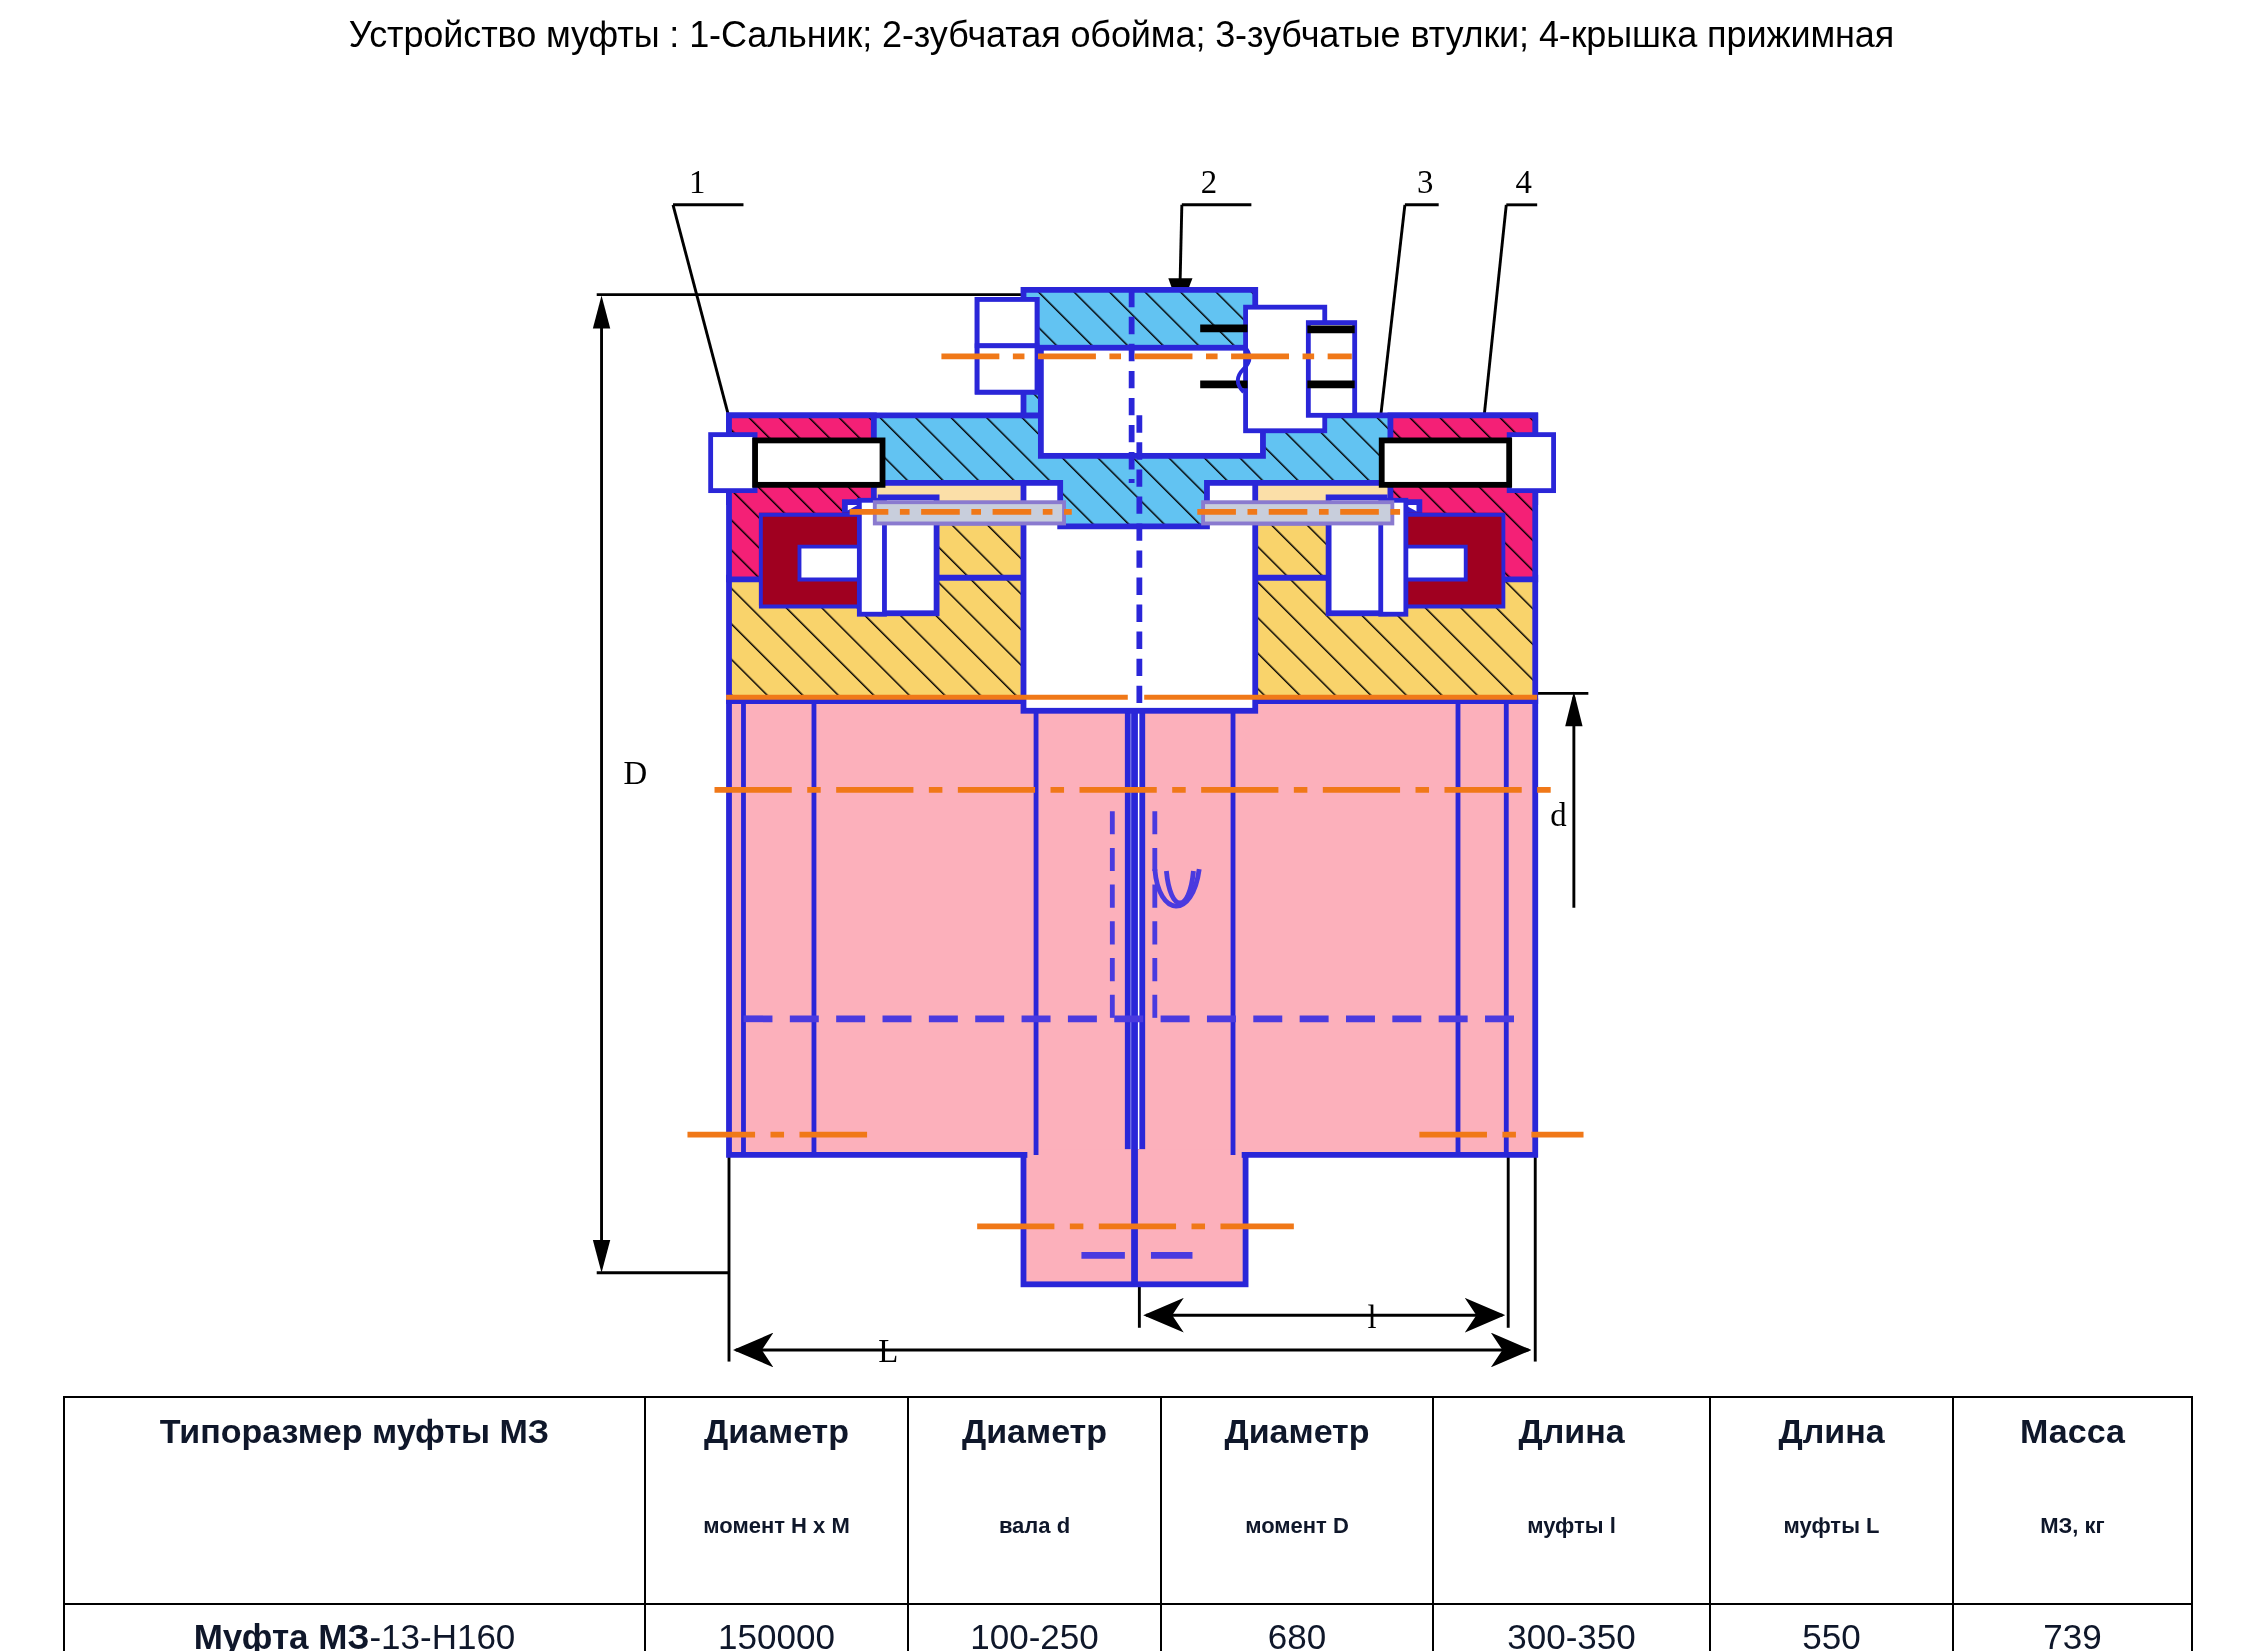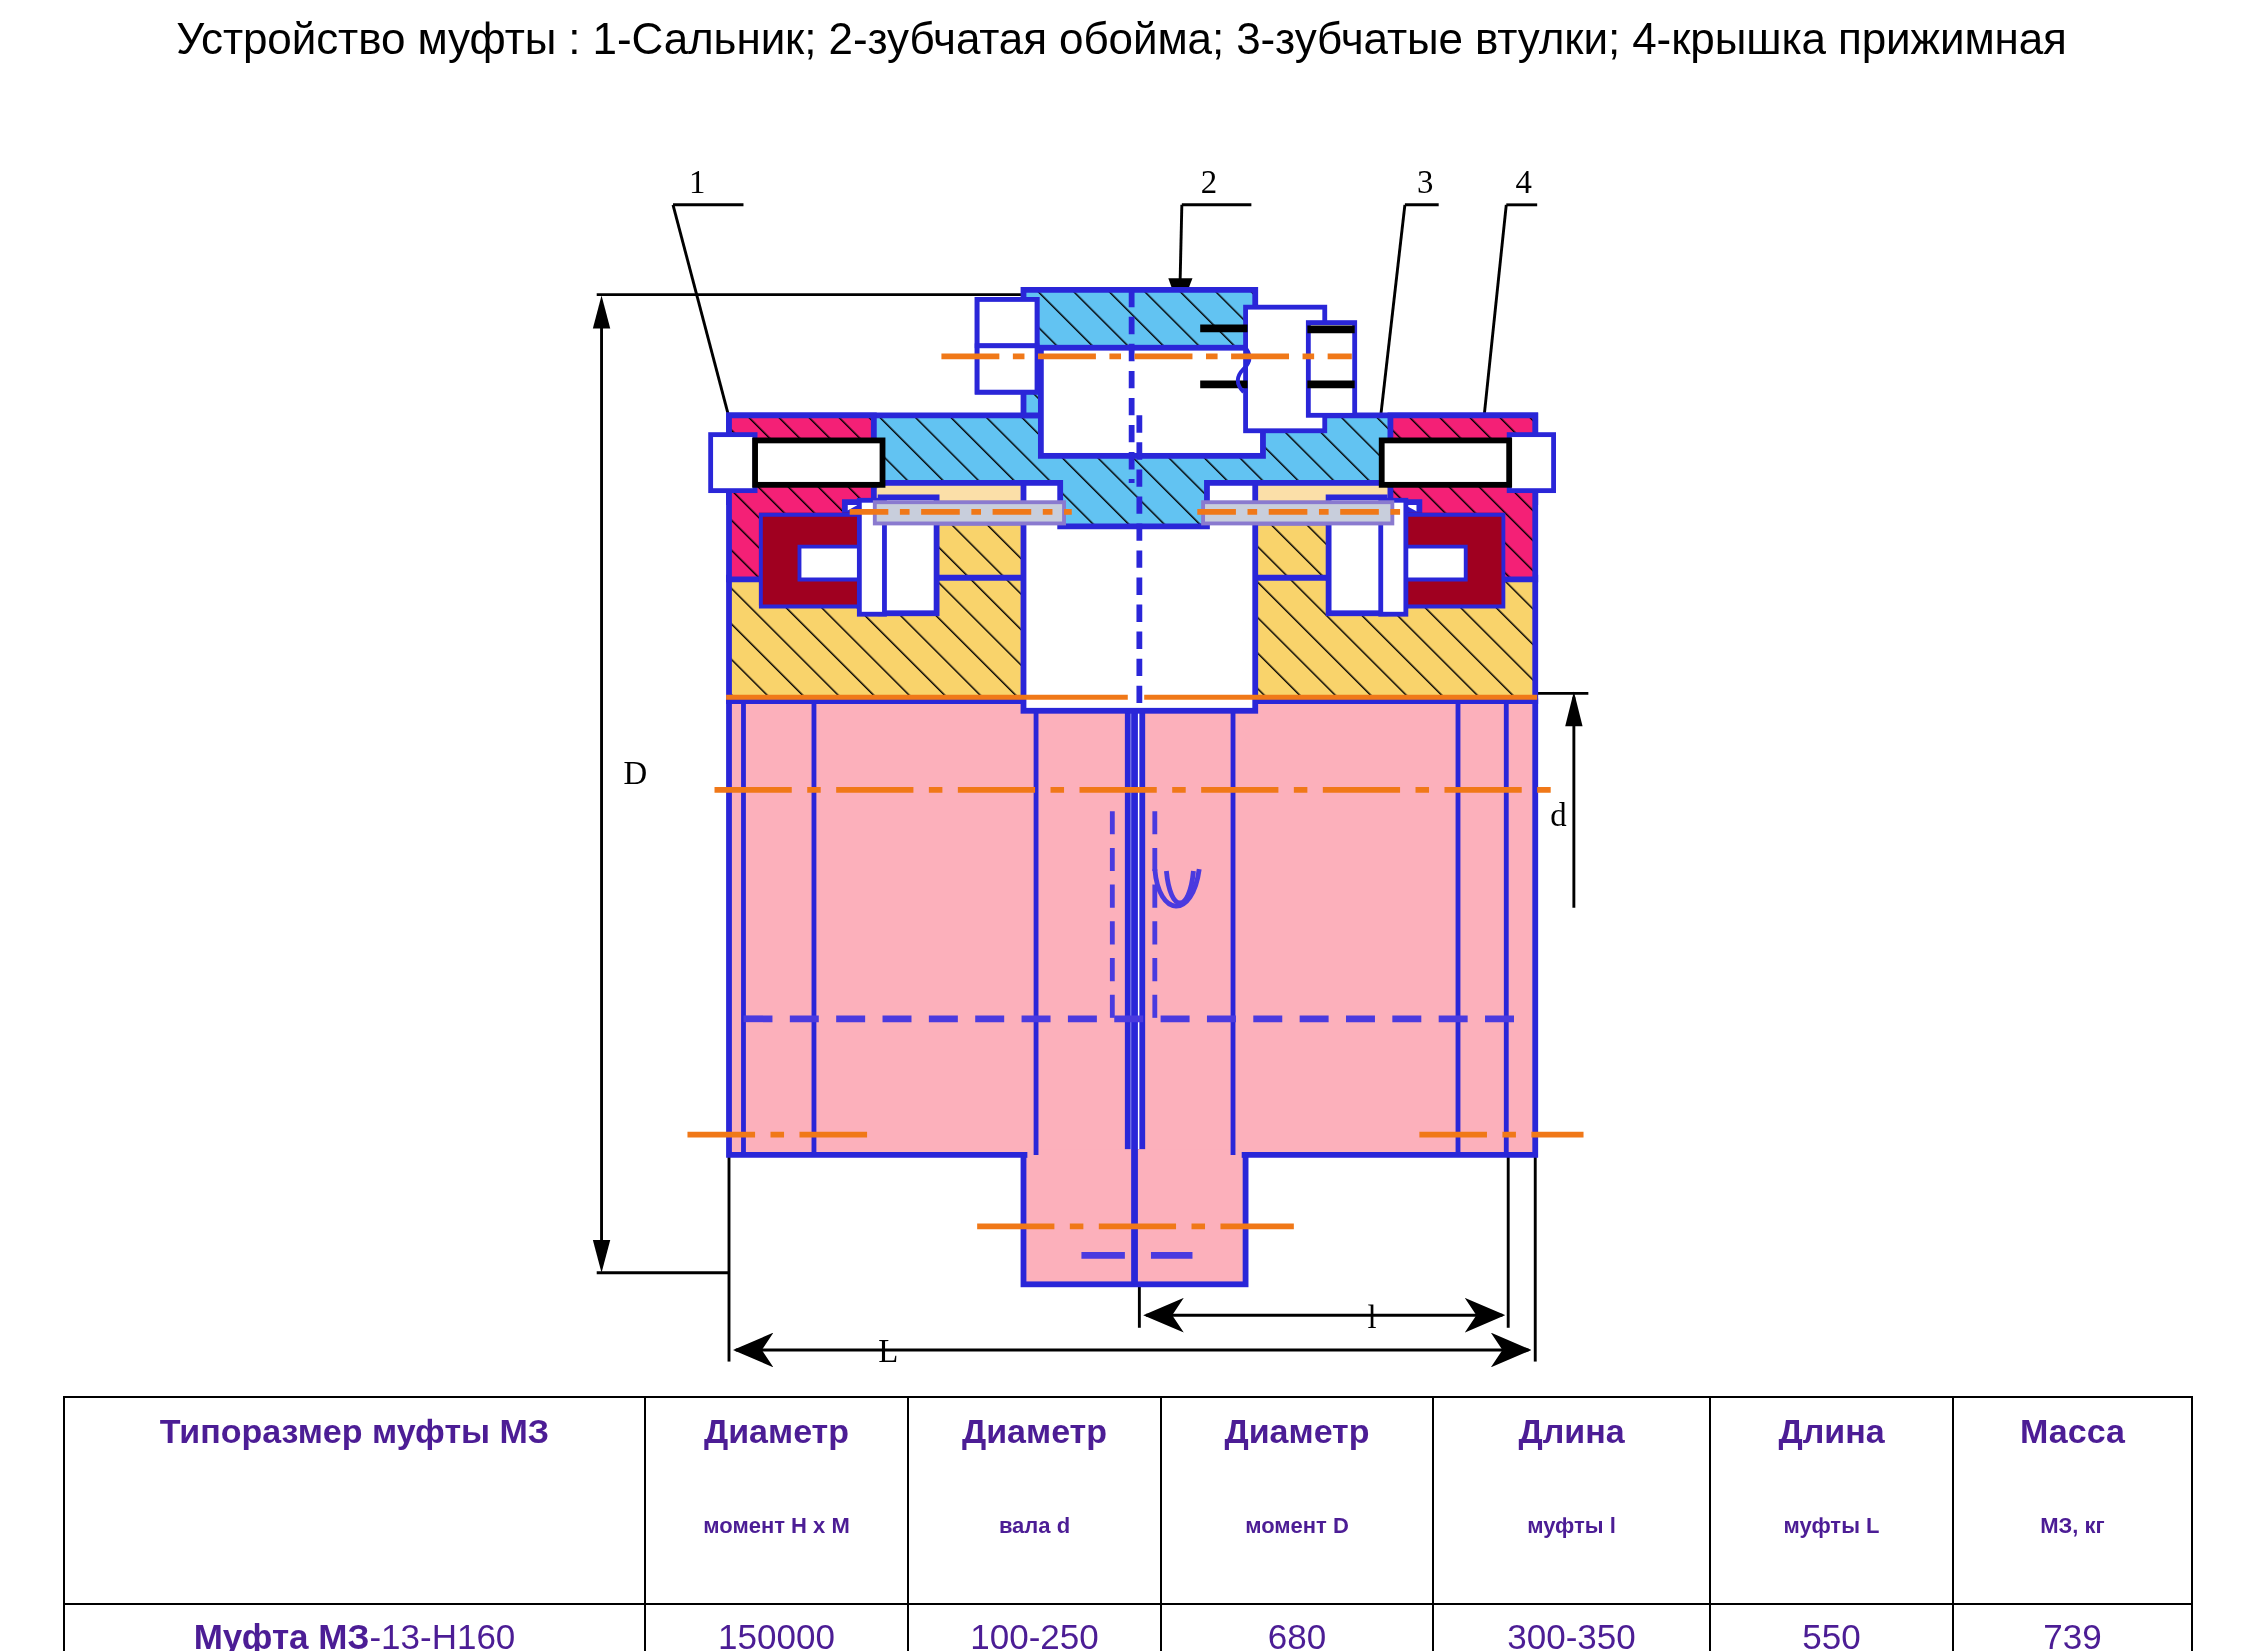--- a/index.html
+++ b/index.html
@@ -20,21 +20,21 @@
     height: 1651px;
     background: #ffffff;
   }
   
   .title {
     position: absolute;
     left: 0;
     top: 13.5px;
     width: 2243px;
     text-align: center;
-    font-size: 44px;
+    font-size: 36px;
     color: #000000;
     font-family: "Liberation Sans", sans-serif;
     white-space: nowrap;
     letter-spacing: -0.1px;
   }
   
   #drawing {
     position: absolute;
     left: 0;
     top: 0;
@@ -50,21 +50,21 @@
     left: 63px;
     top: 1396px;
     width: 2114px;
     border-collapse: collapse;
     table-layout: fixed;
   }
   #spec-table td {
     border: 2.9px solid #000000;
     text-align: center;
     vertical-align: top;
-    color: #4c1d95;
+    color: #0f172a;
     padding: 0;
   }
   #spec-table .hdr-cell {
     height: 205px;
     position: relative;
   }
   #spec-table .hdr-l1 {
     display: block;
     font-size: 34px;
     font-weight: bold;

